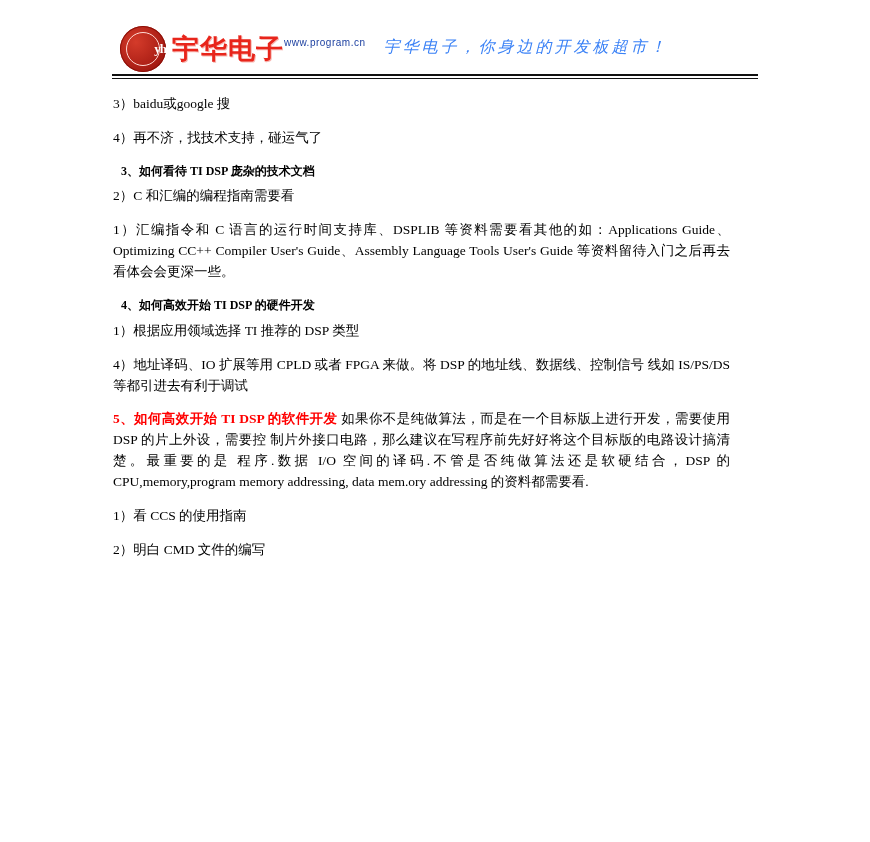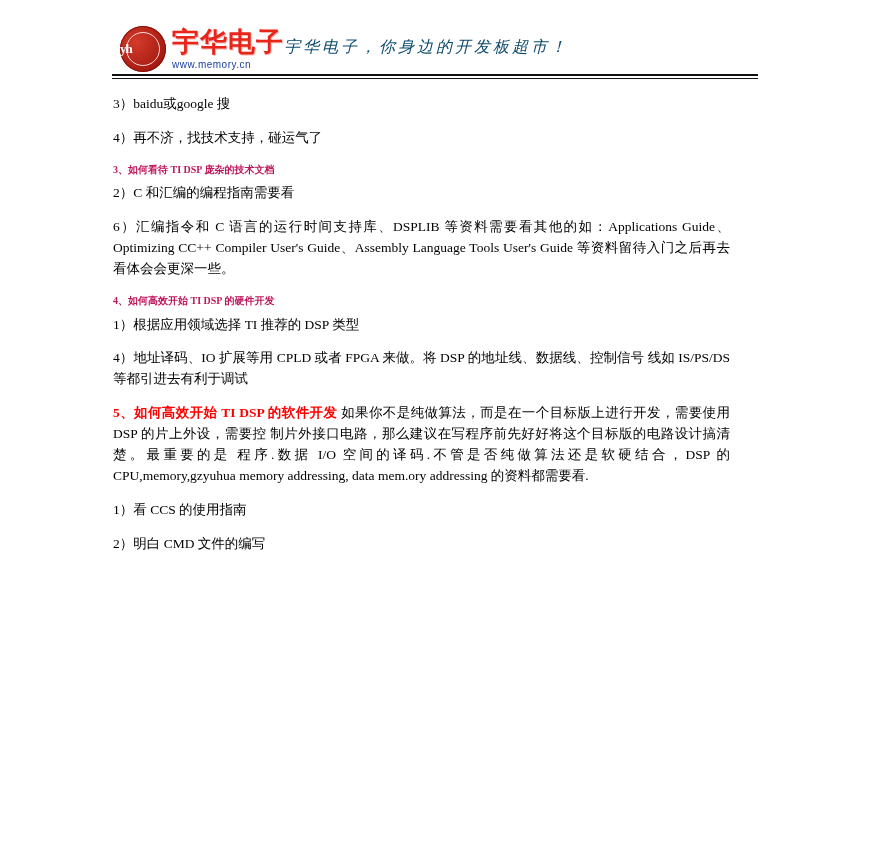--- a/index.html
+++ b/index.html
@@ -46,53 +46,54 @@
   .logo-badge .inner-ring {
     position: absolute;
     left: 6px; top: 6px; right: 6px; bottom: 6px;
     border: 1px solid #ffd9d3;
     border-radius: 50%;
   }
   .logo-badge .mark {
     position: absolute;
     left: 0; right: 0; top: 50%;
     transform: translateY(-50%);
-    text-align: left;
+    text-align: right;
     color: #ffffff;
     font-size: 13px;
     font-weight: bold;
     letter-spacing: -1px;
     font-family: "Liberation Serif", serif;
   }
   .logo-text-wrap {
     margin-left: 6px;
     display: flex;
-    flex-direction: column;
+    flex-direction: row;
     justify-content: flex-start;
   }
   .logo-text {
     font-family: "Liberation Sans", sans-serif;
     font-weight: bold;
     font-size: 27px;
     color: #e8251b;
     letter-spacing: 1px;
     line-height: 1.05;
     text-shadow: 1px 1px 0 #f7b9b4;
   }
   .logo-url {
     font-family: "Liberation Sans", sans-serif;
     font-size: 10px;
     color: #1b3fa0;
     letter-spacing: 0.5px;
     margin-top: 2px;
   }
   .slogan {
+    margin-left: 18px;
     font-family: "Liberation Serif", serif;
     font-size: 16px;
-    color: #0c4a6e;
+    color: #3b82f6;
     font-style: italic;
     letter-spacing: 3px;
     white-space: nowrap;
     align-self: center;
     padding-bottom: 4px;
   }
   .header-rule {
     position: absolute;
     left: 112px;
     right: 112px;
@@ -110,64 +111,64 @@
   .content {
     padding: 14px 140px 0 113px;
   }
   p {
     margin: 0 0 13px 0;
     font-size: 13.5px;
     line-height: 1.55;
     text-align: justify;
   }
   .heading {
-    color: #be185d;
+    color: #000000;
     font-weight: bold;
-    font-size: 10px;
-    margin: 0 0 6px 0;
+    font-size: 12px;
+    margin: 0 0 6px 8px;
     line-height: 1.55;
   }
   .heading-inline {
     color: #ff0000;
     font-weight: bold;
   }
 </style>
 </head>
 <body>
 
 <div class="page">
 
   <div class="header">
     <div class="header-inner">
       <div class="logo-badge">
         <div class="inner-ring"></div>
         <div class="mark">yh</div>
       </div>
       <div class="logo-text-wrap">
         <div class="logo-text">宇华电子</div>
-        <div class="logo-url">www.memory.cn</div>
+        <div class="logo-url">www.program.cn</div>
       </div>
       <div class="slogan">宇华电子，你身边的开发板超市！</div>
     </div>
     <div class="header-rule"></div>
     <div class="header-rule2"></div>
   </div>
 
   <div class="content">
 
     <p>3）baidu或google 搜</p>
     <p>4）再不济，找技术支持，碰运气了</p>
 
     <p class="heading">3、如何看待 TI DSP 庞杂的技术文档</p>
     <p>2）C 和汇编的编程指南需要看</p>
-    <p>6）汇编指令和 C 语言的运行时间支持库、DSPLIB 等资料需要看其他的如：Applications Guide、Optimizing CC++ Compiler User's Guide、Assembly Language Tools User's Guide 等资料留待入门之后再去看体会会更深一些。</p>
+    <p>1）汇编指令和 C 语言的运行时间支持库、DSPLIB 等资料需要看其他的如：Applications Guide、Optimizing CC++ Compiler User's Guide、Assembly Language Tools User's Guide 等资料留待入门之后再去看体会会更深一些。</p>
 
     <p class="heading">4、如何高效开始 TI DSP 的硬件开发</p>
     <p>1）根据应用领域选择 TI 推荐的 DSP 类型</p>
     <p>4）地址译码、IO 扩展等用 CPLD 或者 FPGA 来做。将 DSP 的地址线、数据线、控制信号 线如 IS/PS/DS 等都引进去有利于调试</p>
 
-    <p><span class="heading-inline">5、如何高效开始 TI DSP 的软件开发</span> <span>如果你不是纯做算法，而是在一个目标版上进行开发，需要使用 DSP 的片上外设，需要控 制片外接口电路，那么建议在写程序前先好好将这个目标版的电路设计搞清楚。最重要的是 程序.数据 I/O 空间的译码.不管是否纯做算法还是软硬结合，DSP 的 CPU,memory,gzyuhua memory addressing, data mem.ory addressing 的资料都需要看.</span></p>
+    <p><span class="heading-inline">5、如何高效开始 TI DSP 的软件开发</span> <span>如果你不是纯做算法，而是在一个目标版上进行开发，需要使用 DSP 的片上外设，需要控 制片外接口电路，那么建议在写程序前先好好将这个目标版的电路设计搞清楚。最重要的是 程序.数据 I/O 空间的译码.不管是否纯做算法还是软硬结合，DSP 的 CPU,memory,program memory addressing, data mem.ory addressing 的资料都需要看.</span></p>
 
     <p>1）看 CCS 的使用指南</p>
     <p>2）明白 CMD 文件的编写</p>
 
   </div>
 </div>
 
 </body></html>

